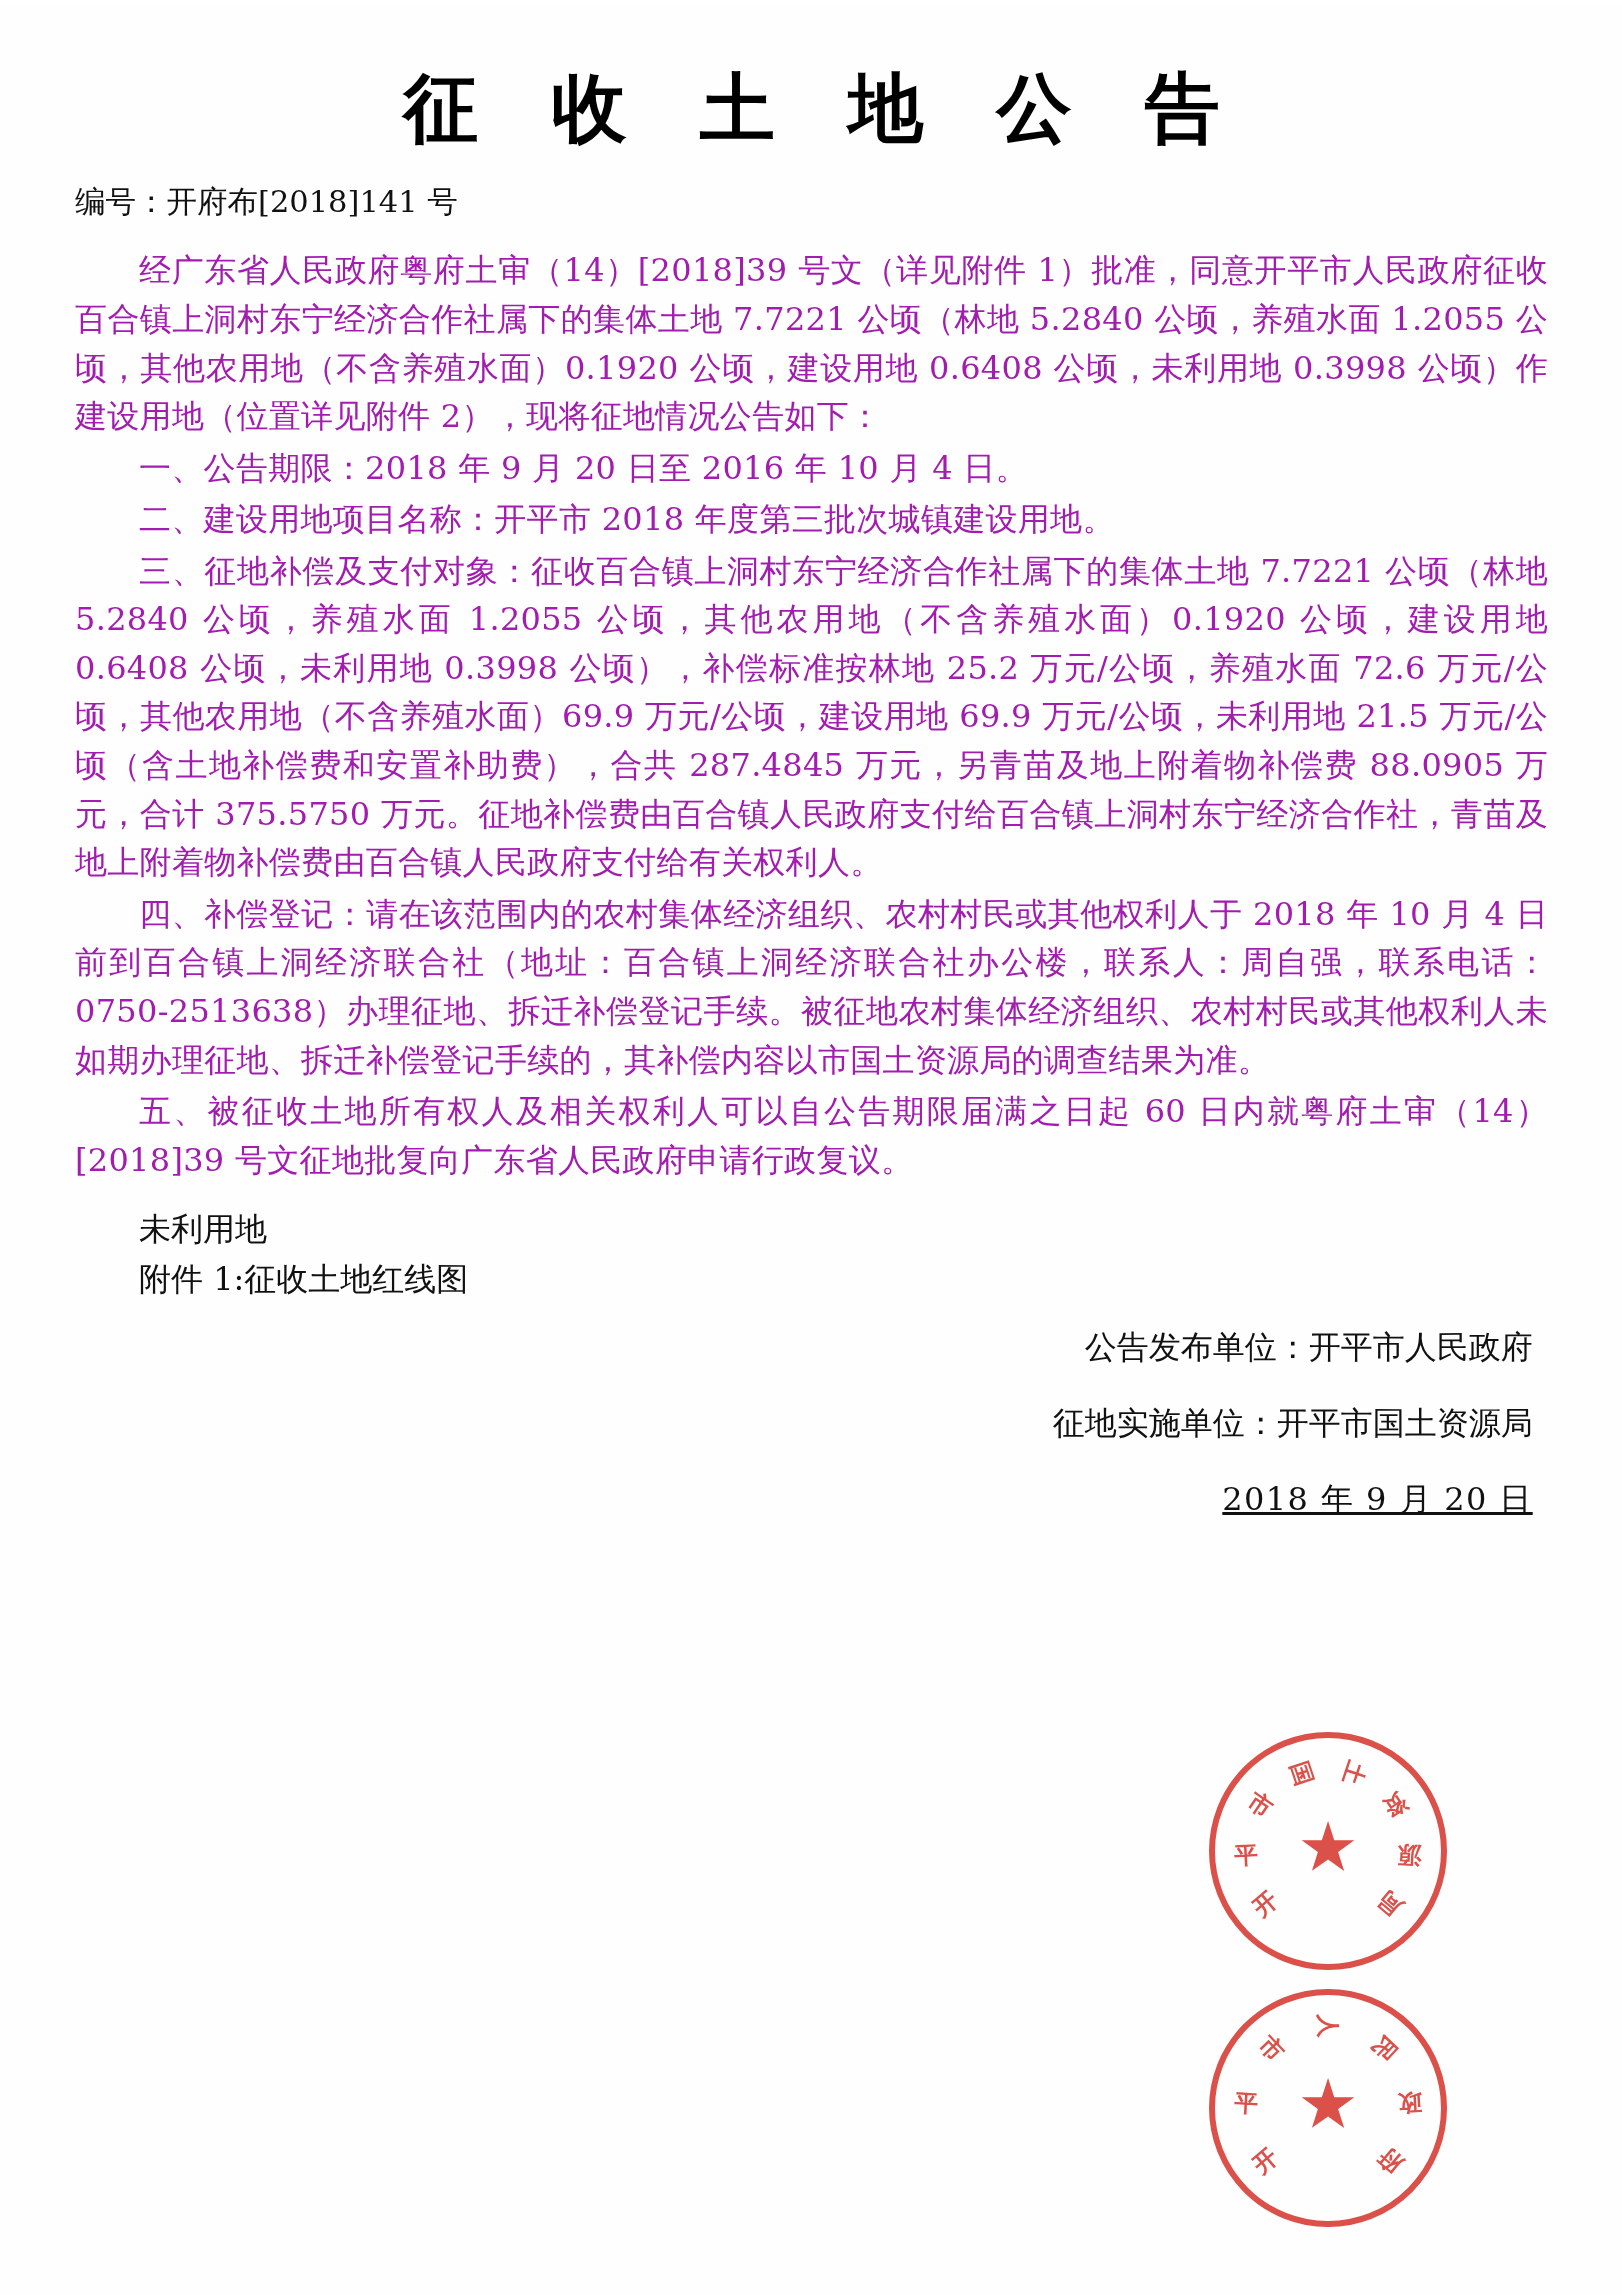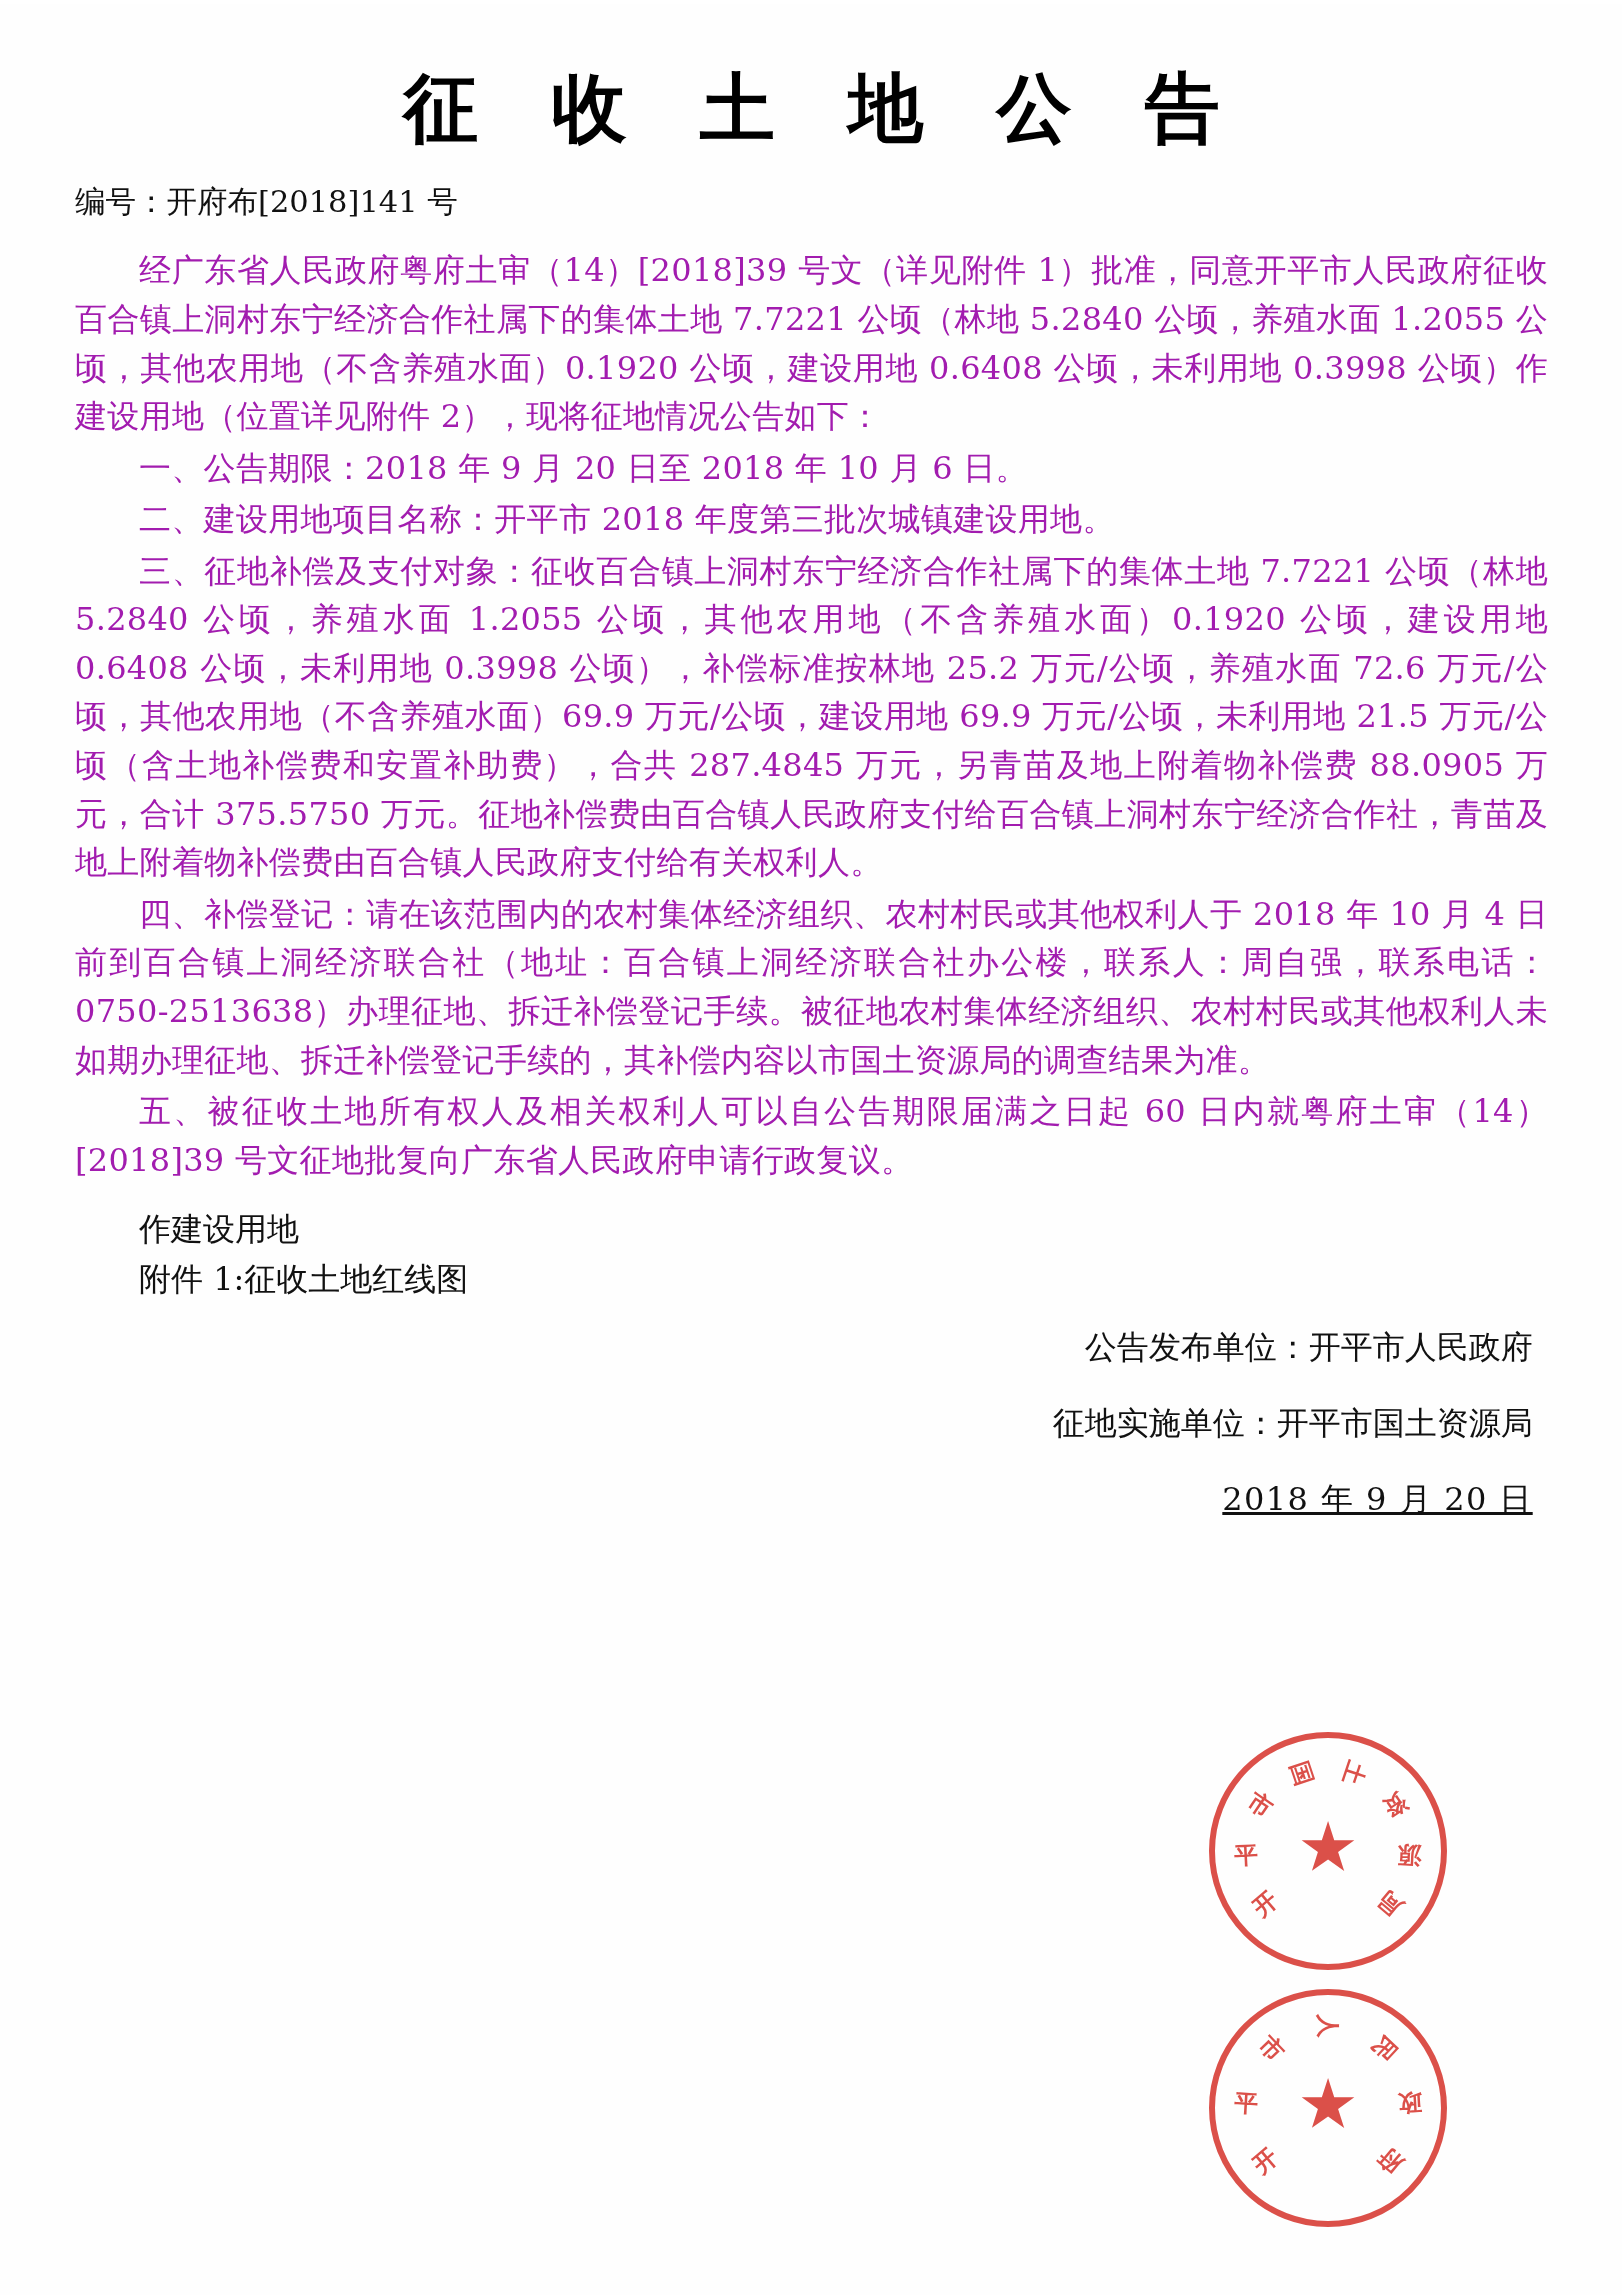--- a/index.html
+++ b/index.html
@@ -152,29 +152,29 @@
 <body>
 
 <div class="page">
 
   <div class="doc-title">征 收 土 地 公 告</div>
 
   <div class="doc-number">编号：开府布[2018]141 号</div>
 
   <div class="body-block">
     <p>经广东省人民政府粤府土审（14）[2018]39 号文（详见附件 1）批准，同意开平市人民政府征收百合镇上洞村东宁经济合作社属下的集体土地 7.7221 公顷（林地 5.2840 公顷，养殖水面 1.2055 公顷，其他农用地（不含养殖水面）0.1920 公顷，建设用地 0.6408 公顷，未利用地 0.3998 公顷）作建设用地（位置详见附件 2），现将征地情况公告如下：</p>
-    <p>一、公告期限：2018 年 9 月 20 日至 2018 年 10 月 6 日。</p>
+    <p>一、公告期限：2018 年 9 月 20 日至 2016 年 10 月 4 日。</p>
     <p>二、建设用地项目名称：开平市 2018 年度第三批次城镇建设用地。</p>
     <p>三、征地补偿及支付对象：征收百合镇上洞村东宁经济合作社属下的集体土地 7.7221 公顷（林地 5.2840 公顷，养殖水面 1.2055 公顷，其他农用地（不含养殖水面）0.1920 公顷，建设用地 0.6408 公顷，未利用地 0.3998 公顷），补偿标准按林地 25.2 万元/公顷，养殖水面 72.6 万元/公顷，其他农用地（不含养殖水面）69.9 万元/公顷，建设用地 69.9 万元/公顷，未利用地 21.5 万元/公顷（含土地补偿费和安置补助费），合共 287.4845 万元，另青苗及地上附着物补偿费 88.0905 万元，合计 375.5750 万元。征地补偿费由百合镇人民政府支付给百合镇上洞村东宁经济合作社，青苗及地上附着物补偿费由百合镇人民政府支付给有关权利人。</p>
     <p>四、补偿登记：请在该范围内的农村集体经济组织、农村村民或其他权利人于 2018 年 10 月 4 日前到百合镇上洞经济联合社（地址：百合镇上洞经济联合社办公楼，联系人：周自强，联系电话：0750-2513638）办理征地、拆迁补偿登记手续。被征地农村集体经济组织、农村村民或其他权利人未如期办理征地、拆迁补偿登记手续的，其补偿内容以市国土资源局的调查结果为准。</p>
     <p>五、被征收土地所有权人及相关权利人可以自公告期限届满之日起 60 日内就粤府土审（14）[2018]39 号文征地批复向广东省人民政府申请行政复议。</p>
   </div>
 
   <div class="closing">
-    <div class="line">作建设用地</div>
+    <div class="line">未利用地</div>
     <div class="line">附件 1:征收土地红线图</div>
   </div>
 
   <div class="sig-block">
     <div class="sig-line">公告发布单位：开平市人民政府</div>
     <div class="sig-line">征地实施单位：开平市国土资源局</div>
     <div class="sig-line sig-date">2018 年 9 月 20 日</div>
   </div>
 
   <div class="seal" id="seal-1">

